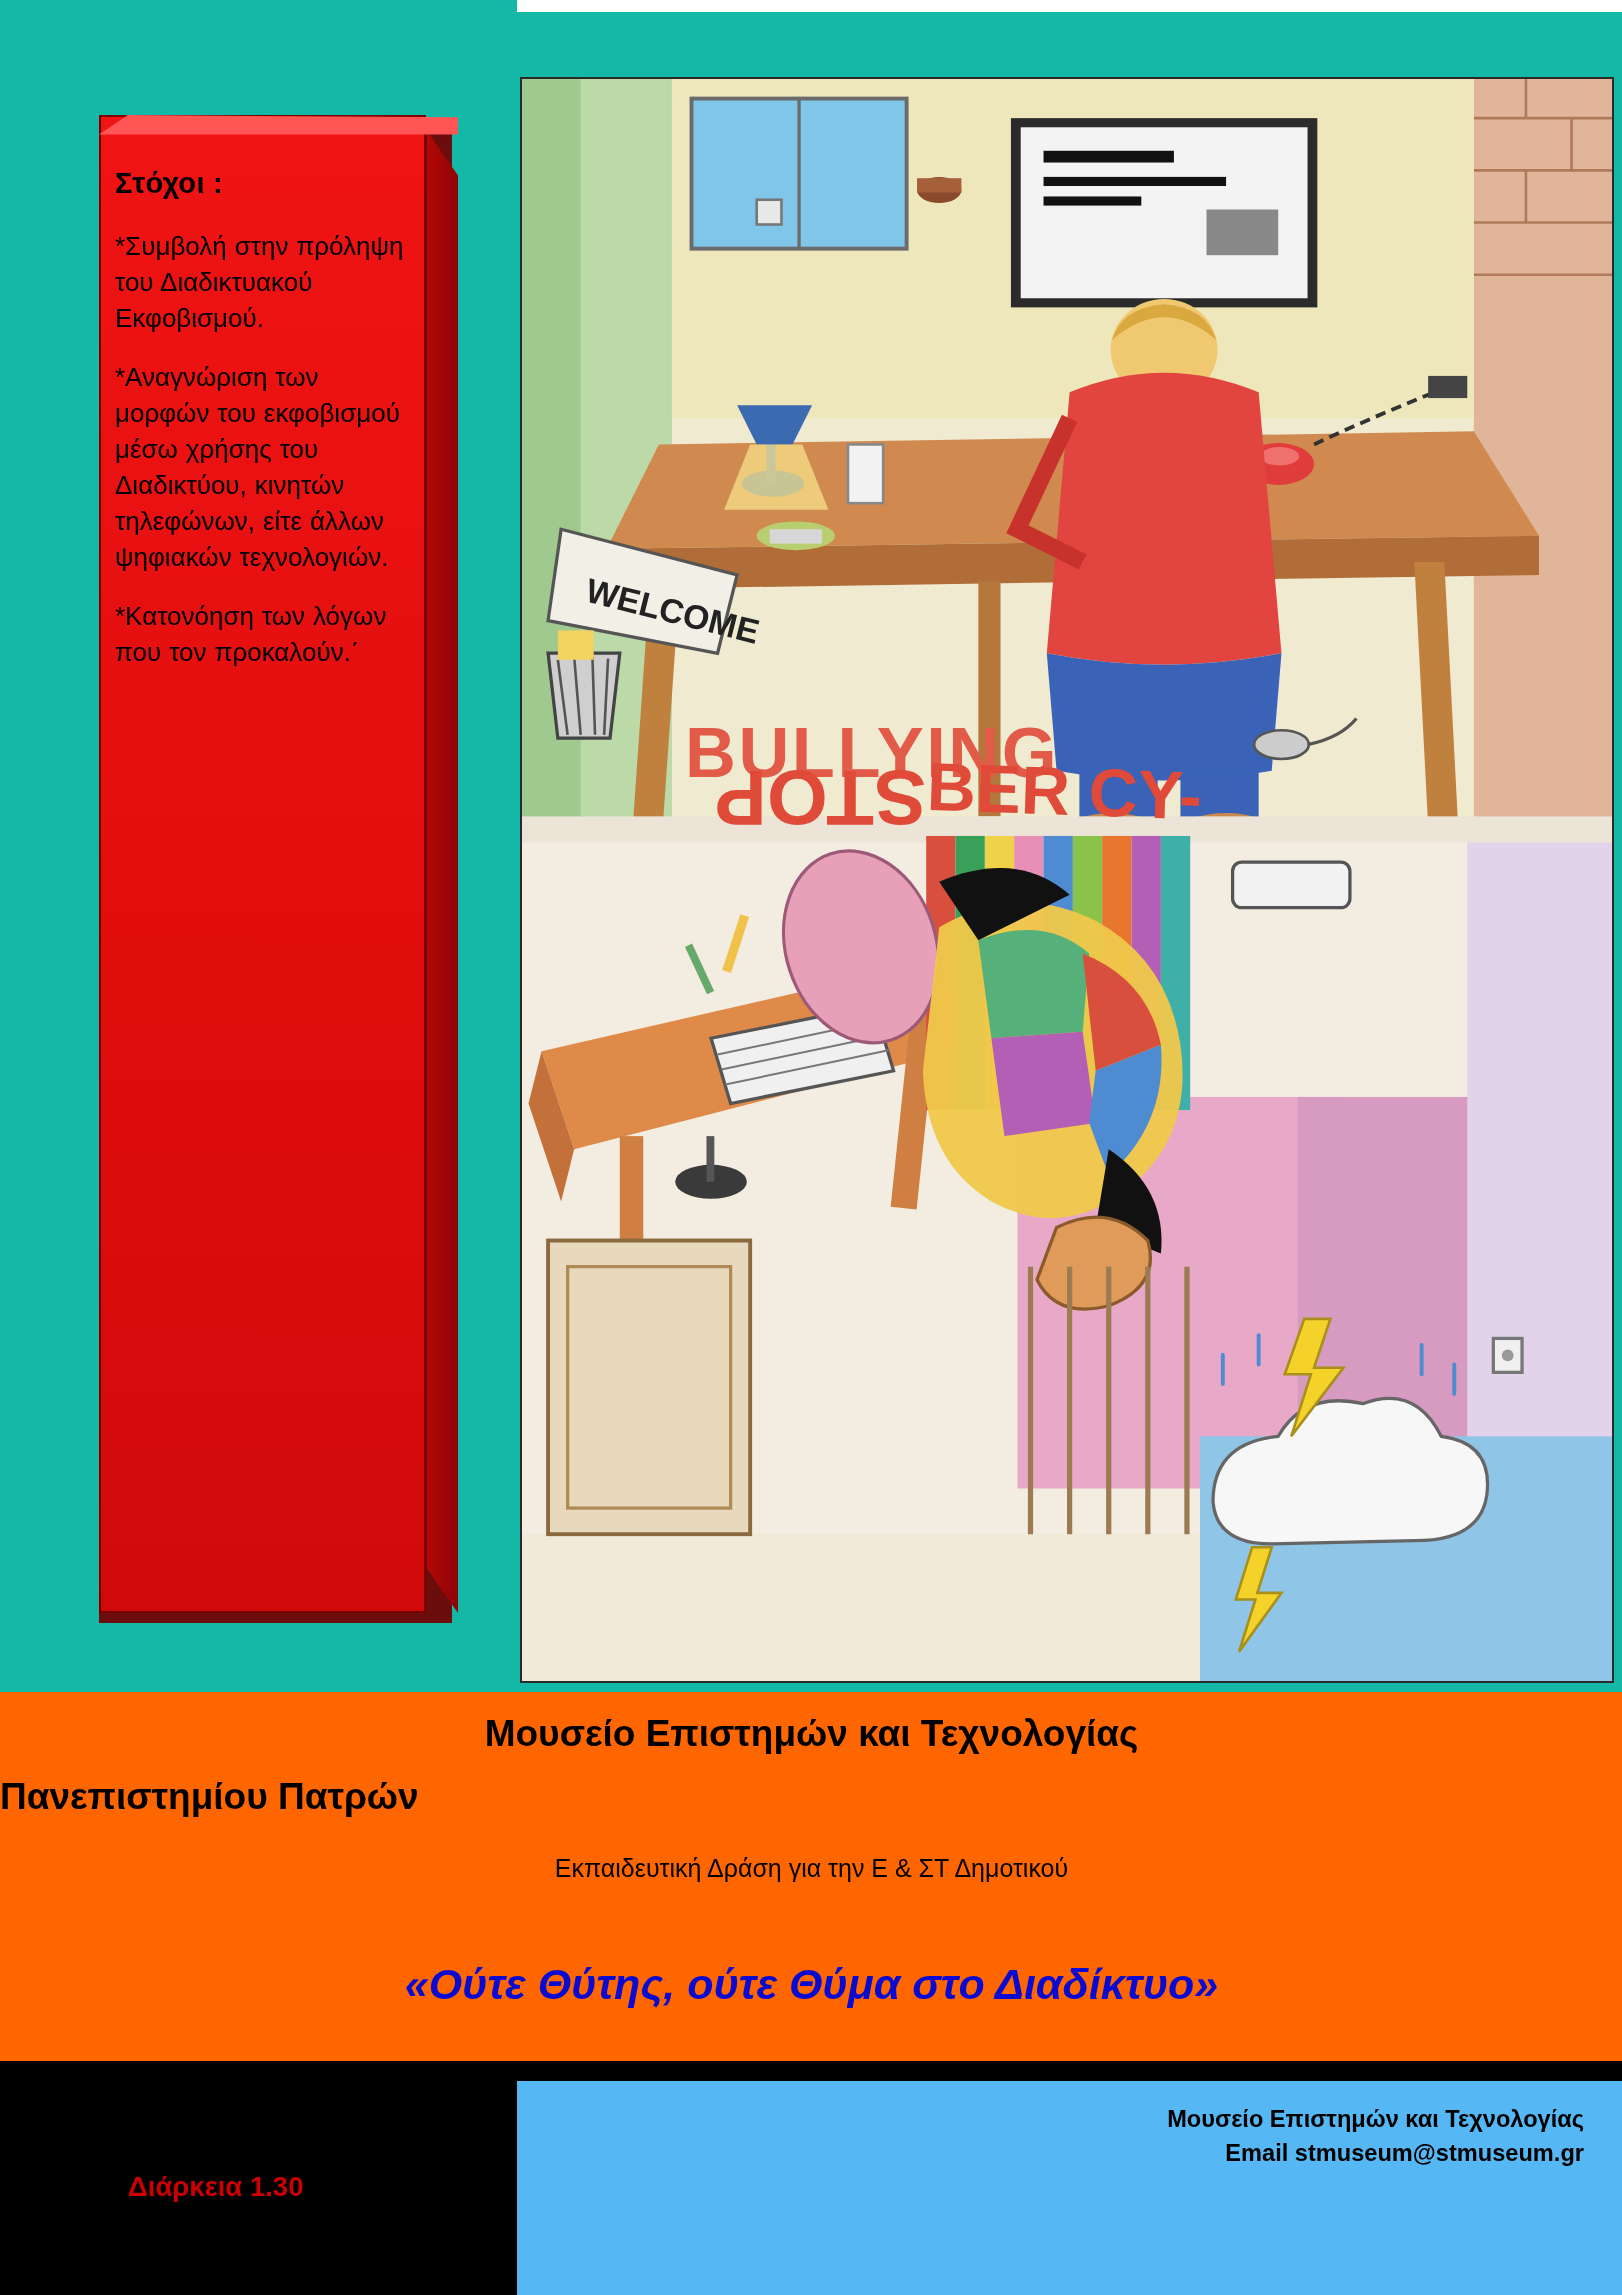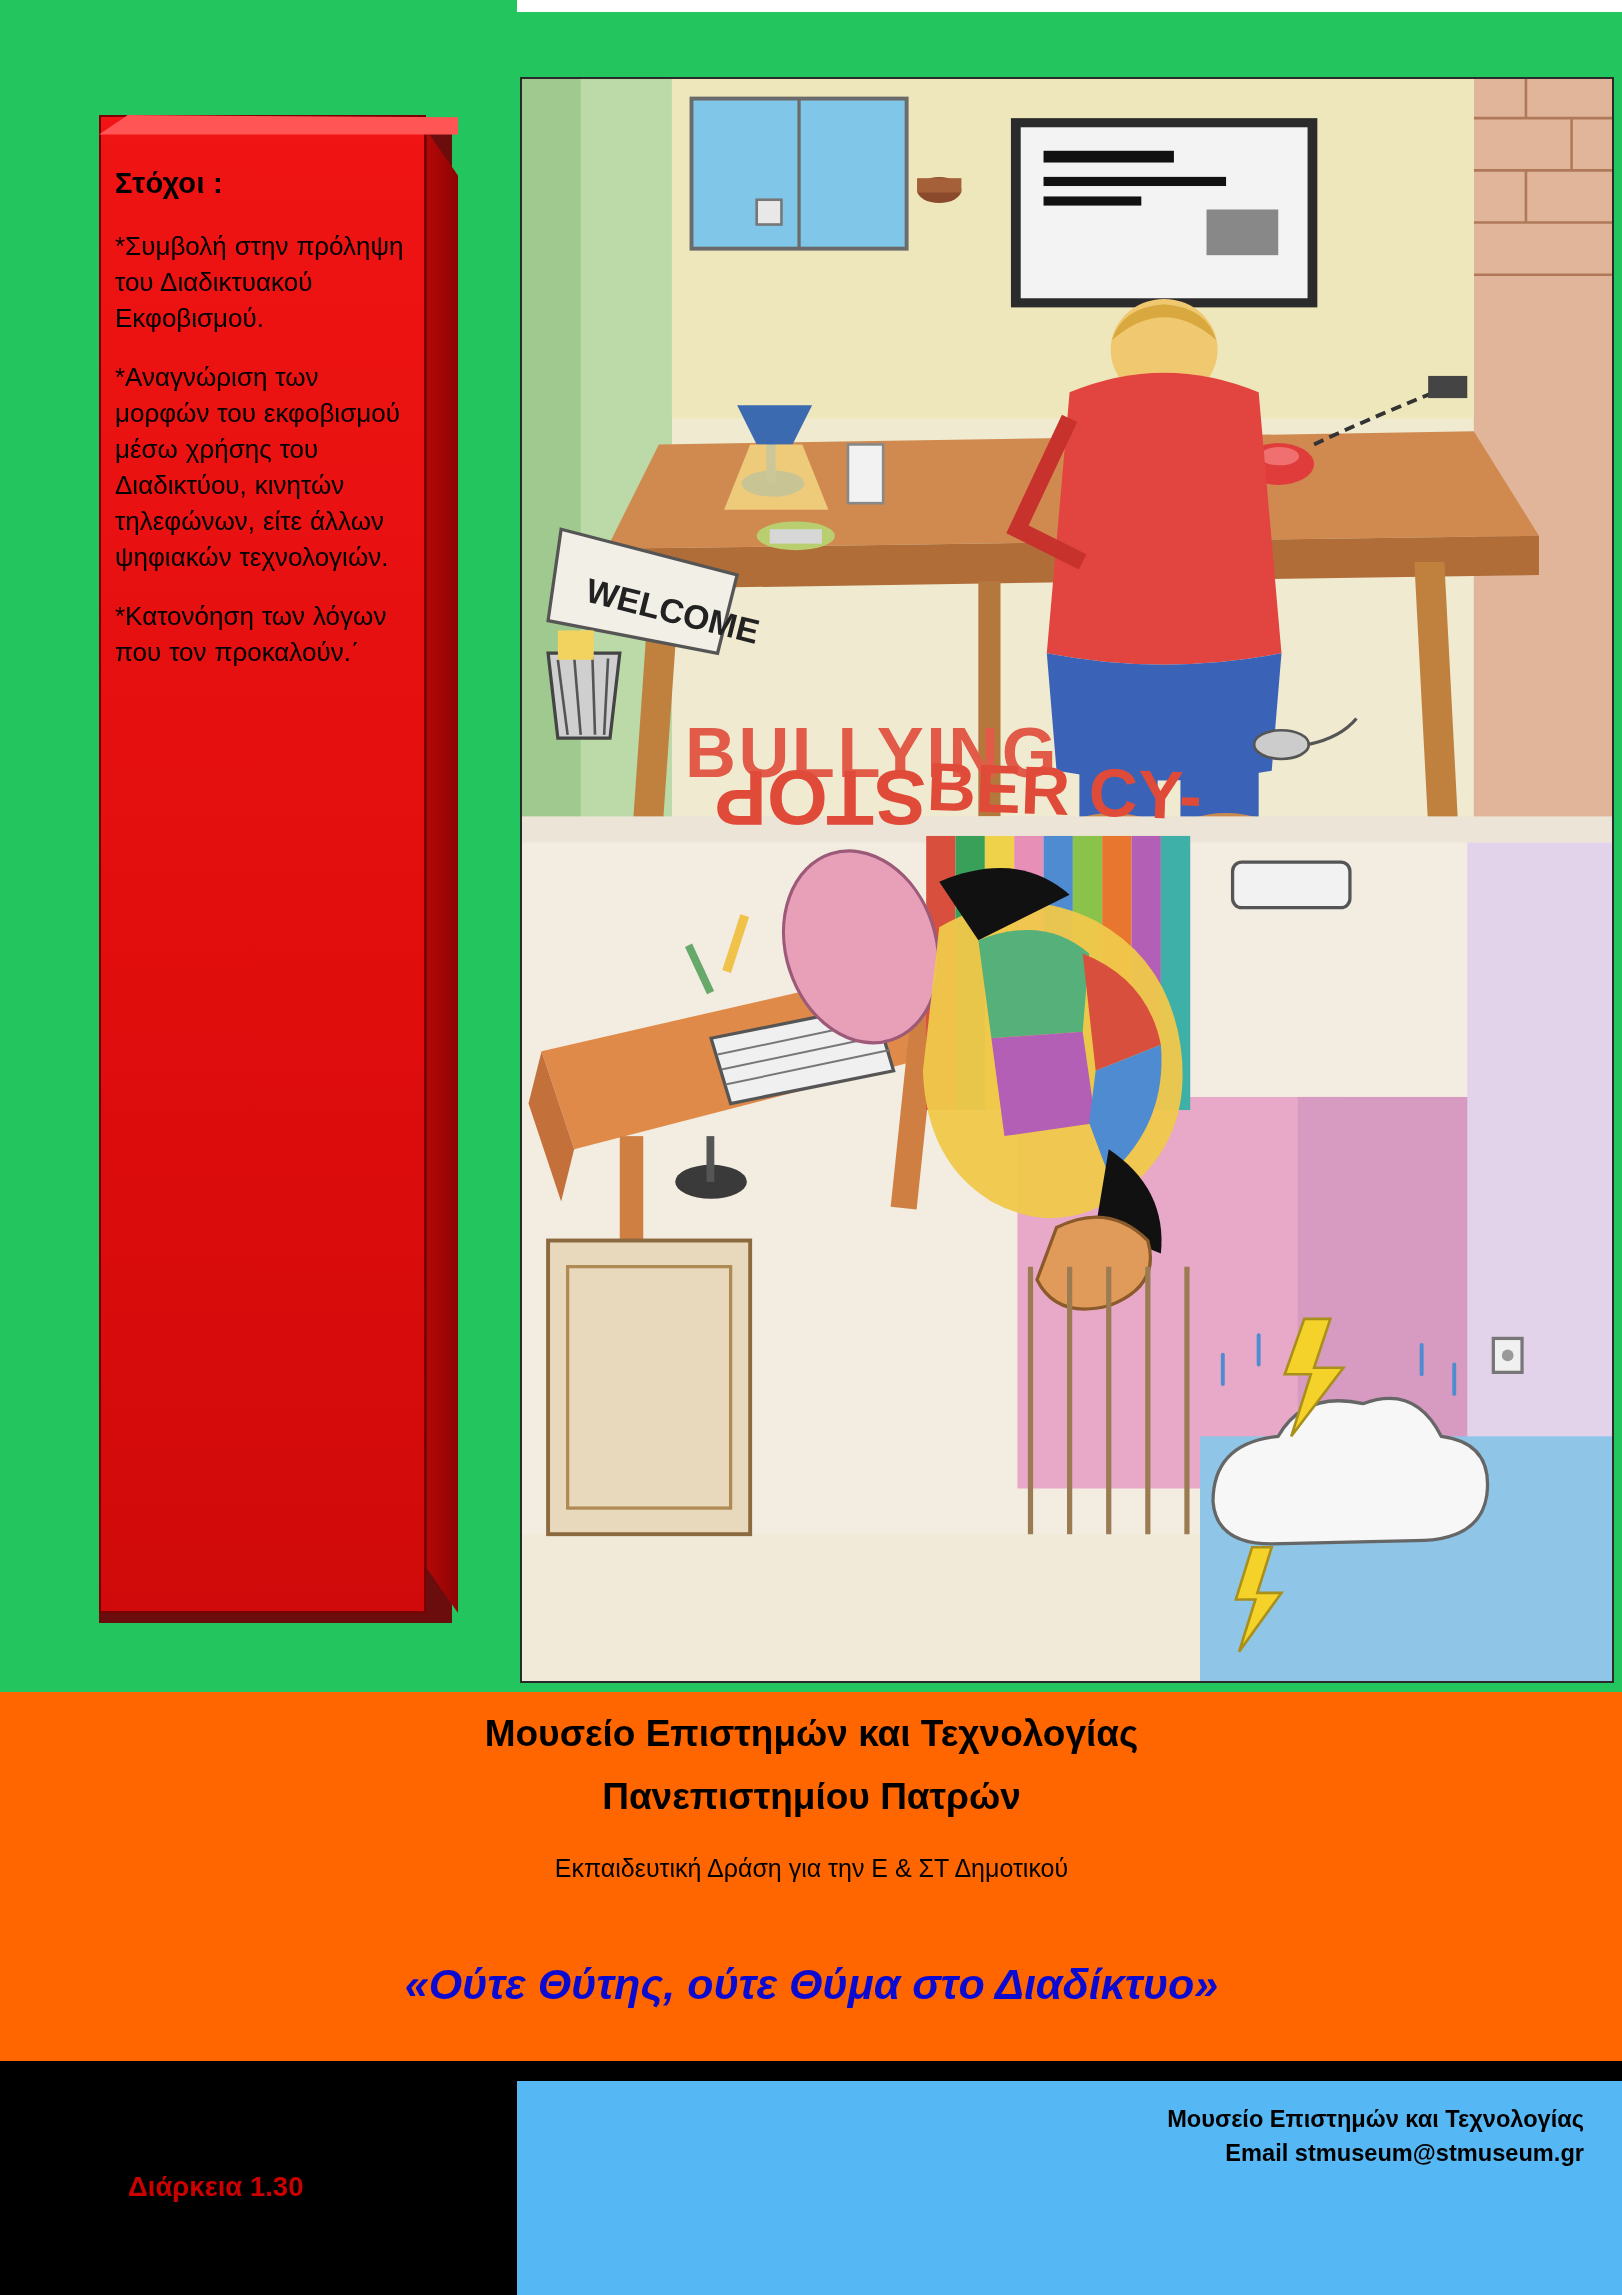--- a/index.html
+++ b/index.html
@@ -7,21 +7,21 @@
     width: 1623px;
     height: 2295px;
     background: #000000;
     font-family: "Liberation Sans", sans-serif;
     overflow: hidden;
   }
   .poster {
     position: relative;
     width: 1623px;
     height: 2295px;
-    background: #22c55e;
+    background: #14b8a6;
   }
 
   
   .top-white-strip {
     position: absolute;
     left: 517px;
     top: 0;
     width: 1106px;
     height: 11.8px;
     background: #ffffff;
@@ -112,21 +112,21 @@
     left: 0; right: 0;
     text-align: center;
     font-size: 37px;
     font-weight: bold;
     color: #000000;
   }
   .band-line2 {
     position: absolute;
     top: 84px;
     left: 0; right: 0;
-    text-align: center;
+    text-align: left;
     font-size: 37px;
     font-weight: bold;
     color: #000000;
   }
   .band-line3 {
     position: absolute;
     top: 162px;
     left: 0; right: 0;
     text-align: center;
     font-size: 25px;

